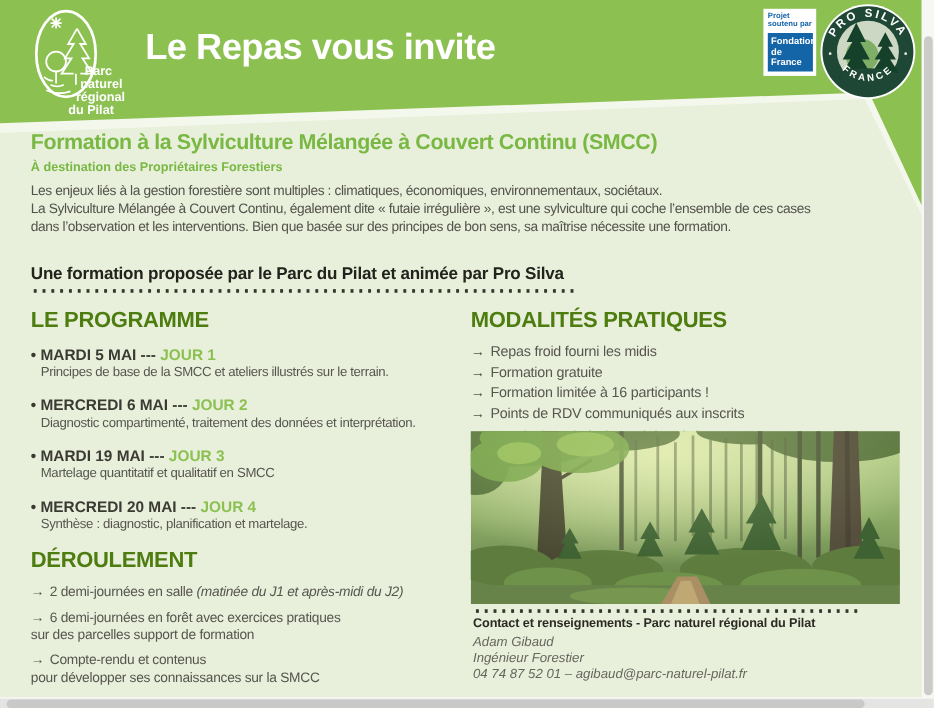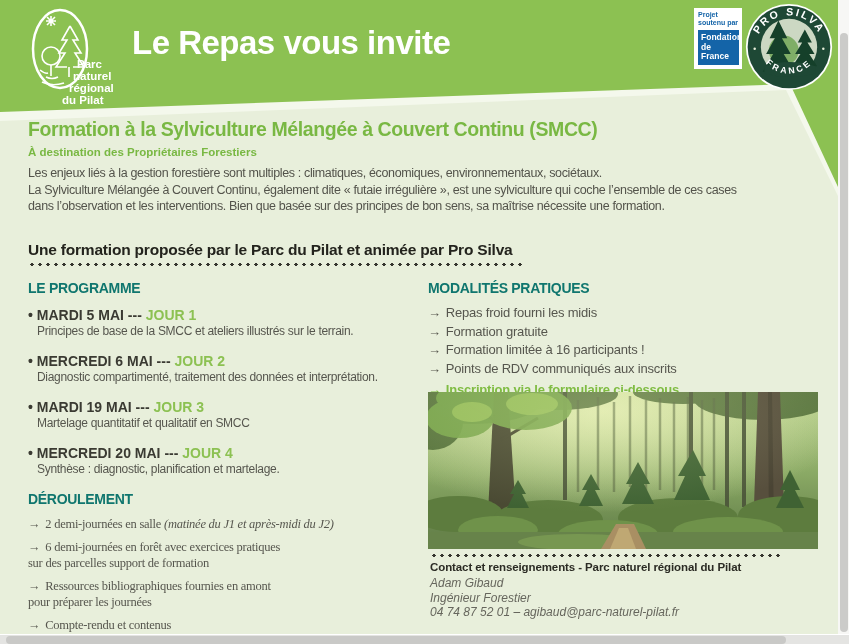--- a/index.html
+++ b/index.html
@@ -14,33 +14,33 @@
   .prosilva{position:absolute;left:745px;top:3px;z-index:3;}
 
   .doc-title{position:absolute;left:28px;top:118px;color:#79b843;font-size:19.5px;font-weight:bold;letter-spacing:-0.4px;}
   .doc-sub{position:absolute;left:28px;top:146px;color:#79b843;font-size:11.5px;font-weight:bold;}
   .para{position:absolute;left:28px;top:165px;color:#53534b;font-size:12.5px;letter-spacing:-0.35px;line-height:16.5px;white-space:nowrap;}
   .proposed{position:absolute;left:28px;top:241px;color:#23231d;font-size:15.5px;font-weight:bold;letter-spacing:-0.2px;}
   .dotted{position:absolute;height:5px;background-image:radial-gradient(circle,#35352e 1.5px,transparent 1.8px);background-size:8px 5px;background-repeat:repeat-x;}
   .dotted1{left:28px;top:262px;width:496px;}
   .dotted2{left:430px;top:553px;width:352px;}
 
-  .col-h{color:#0f766e;font-size:14px;font-weight:bold;letter-spacing:-0.3px;}
+  .col-h{color:#4d7c0f;font-size:20px;font-weight:bold;letter-spacing:-0.3px;}
   .left-col{position:absolute;left:28px;top:280px;width:402px;}
   .right-col{position:absolute;left:428px;top:280px;width:400px;}
 
   .prog-list{margin-top:11px;}
   .prog-item{margin-bottom:7px;}
   .prog-date{color:#3a3a32;font-size:14px;font-weight:bold;white-space:nowrap;}
   .prog-date .sep{color:#3a3a32;font-weight:bold;}
   .prog-date .day{color:#8cc152;}
   .prog-desc{color:#56564e;font-size:12px;letter-spacing:-0.3px;padding-left:9px;line-height:15px;margin-top:1px;white-space:nowrap;margin-bottom:14px;}
   .der-h{margin-top:14px;}
   .der-list{margin-top:9px;}
-  .der-item{color:#56564e;font-size:12.5px;letter-spacing:-0.25px;line-height:16px;margin-bottom:7px;white-space:nowrap;font-family:Liberation Serif, serif;}
+  .der-item{color:#56564e;font-size:12.5px;letter-spacing:-0.25px;line-height:16px;margin-bottom:7px;white-space:nowrap;}
   .der-item .it{font-style:italic;}
 
   .mod-list{margin-top:8px;}
   .mod-item{color:#56564e;font-size:13px;letter-spacing:-0.2px;line-height:18.5px;white-space:nowrap;}
   .mod-highlight{margin-top:4px;color:#7fbc42;font-size:13px;font-weight:bold;letter-spacing:-0.2px;white-space:nowrap;}
   .arrow{display:inline-block;margin-right:5px;}
 
   .forest{position:absolute;left:428px;top:392px;width:390px;height:157px;}
   .contact{position:absolute;left:430px;top:561px;}
   .contact-h{color:#2b2b24;font-size:11.5px;font-weight:bold;letter-spacing:-0.1px;white-space:nowrap;}
@@ -149,24 +149,20 @@
 
       <div class="der-item">
         <div><span class="arrow">→</span><span>2 demi-journées en salle </span><span class="it">(matinée du J1 et après-midi du J2)</span></div>
       </div>
 
       <div class="der-item">
         <div><span class="arrow">→</span><span>6 demi-journées en forêt avec exercices pratiques</span></div>
         <div>sur des parcelles support de formation</div>
       </div>
 
-      <div class="der-item">
-        <div><span class="arrow">→</span><span>Ressources bibliographiques fournies en amont</span></div>
-        <div>pour préparer les journées</div>
-      </div>
 
       <div class="der-item">
         <div><span class="arrow">→</span><span>Compte-rendu et contenus</span></div>
         <div>pour développer ses connaissances sur la SMCC</div>
       </div>
     </div>
   </div>
 
   <div class="right-col">
     <div class="col-h">MODALITÉS PRATIQUES</div>

